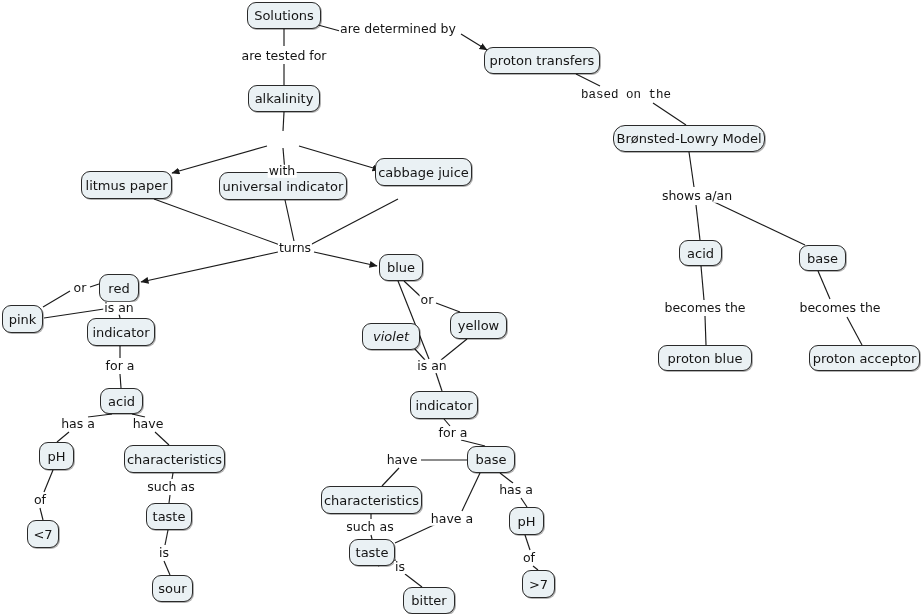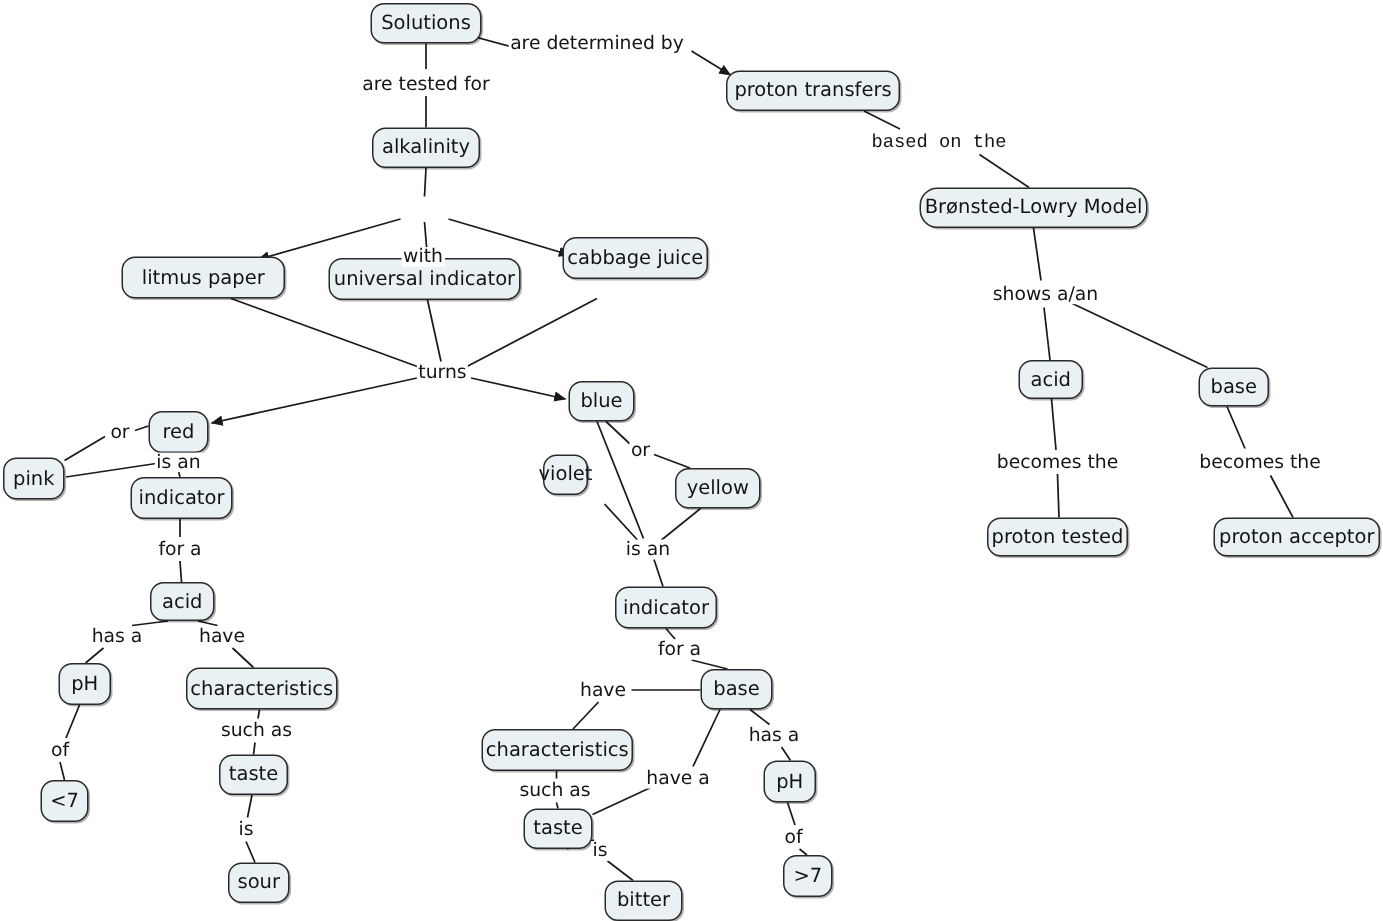--- a/index.html
+++ b/index.html
@@ -122,32 +122,32 @@
         <line x1="164" y1="561" x2="170" y2="575" stroke="#1a1a1a" stroke-width="1.15"></line>
         <line x1="378" y1="566" x2="396" y2="560" stroke="#1a1a1a" stroke-width="1.15"></line>
         <line x1="405" y1="574" x2="422" y2="587" stroke="#1a1a1a" stroke-width="1.15"></line>
       </g>
   </svg>
   <div id="node-layer">
       <div class="node" style="left: 247px; top: 2px; width: 74px; height: 27px;">Solutions</div>
       <div class="node" style="left: 484px; top: 47px; width: 116px; height: 27px;">proton transfers</div>
       <div class="node" style="left: 248px; top: 85px; width: 72px; height: 27px;">alkalinity</div>
       <div class="node" style="left: 613px; top: 125px; width: 152px; height: 27px; border-radius: 12px;">Brønsted-Lowry Model</div>
-      <div class="node" style="left: 81px; top: 171px; width: 109px; height: 28px;">litmus paper</div>
+      <div class="node" style="left: 81px; top: 171px; width: 91px; height: 28px;">litmus paper</div>
       <div class="node" style="left: 219px; top: 172px; width: 128px; height: 28px;">universal indicator</div>
       <div class="node" style="left: 375px; top: 158px; width: 97px; height: 28px;">cabbage juice</div>
       <div class="node" style="left: 679px; top: 240px; width: 43px; height: 26px;">acid</div>
       <div class="node" style="left: 799px; top: 245px; width: 47px; height: 26px;">base</div>
       <div class="node" style="left: 379px; top: 254px; width: 44px; height: 27px;">blue</div>
       <div class="node" style="left: 99px; top: 274px; width: 40px; height: 28px;">red</div>
       <div class="node" style="left: 2px; top: 305px; width: 41px; height: 28px;">pink</div>
-      <div class="node" style="left: 362px; top: 303px; width: 30px; height: 27px;">violet</div>
+      <div class="node" style="left: 362px; top: 323px; width: 58px; height: 27px; font-style: italic;">violet</div>
       <div class="node" style="left: 87px; top: 318px; width: 68px; height: 28px;">indicator</div>
       <div class="node" style="left: 450px; top: 312px; width: 57px; height: 27px;">yellow</div>
-      <div class="node" style="left: 658px; top: 345px; width: 94px; height: 26px;">proton tested</div>
+      <div class="node" style="left: 658px; top: 345px; width: 94px; height: 26px;">proton blue</div>
       <div class="node" style="left: 809px; top: 345px; width: 111px; height: 26px;">proton acceptor</div>
       <div class="node" style="left: 100px; top: 388px; width: 43px; height: 26px;">acid</div>
       <div class="node" style="left: 410px; top: 391px; width: 68px; height: 28px;">indicator</div>
       <div class="node" style="left: 467px; top: 446px; width: 48px; height: 27px;">base</div>
       <div class="node" style="left: 39px; top: 442px; width: 35px; height: 28px;">pH</div>
       <div class="node" style="left: 124px; top: 445px; width: 101px; height: 28px;">characteristics</div>
       <div class="node" style="left: 321px; top: 486px; width: 101px; height: 28px;">characteristics</div>
       <div class="node" style="left: 509px; top: 507px; width: 35px; height: 28px;">pH</div>
       <div class="node" style="left: 146px; top: 503px; width: 46px; height: 27px;">taste</div>
       <div class="node" style="left: 349px; top: 539px; width: 46px; height: 27px;">taste</div>

